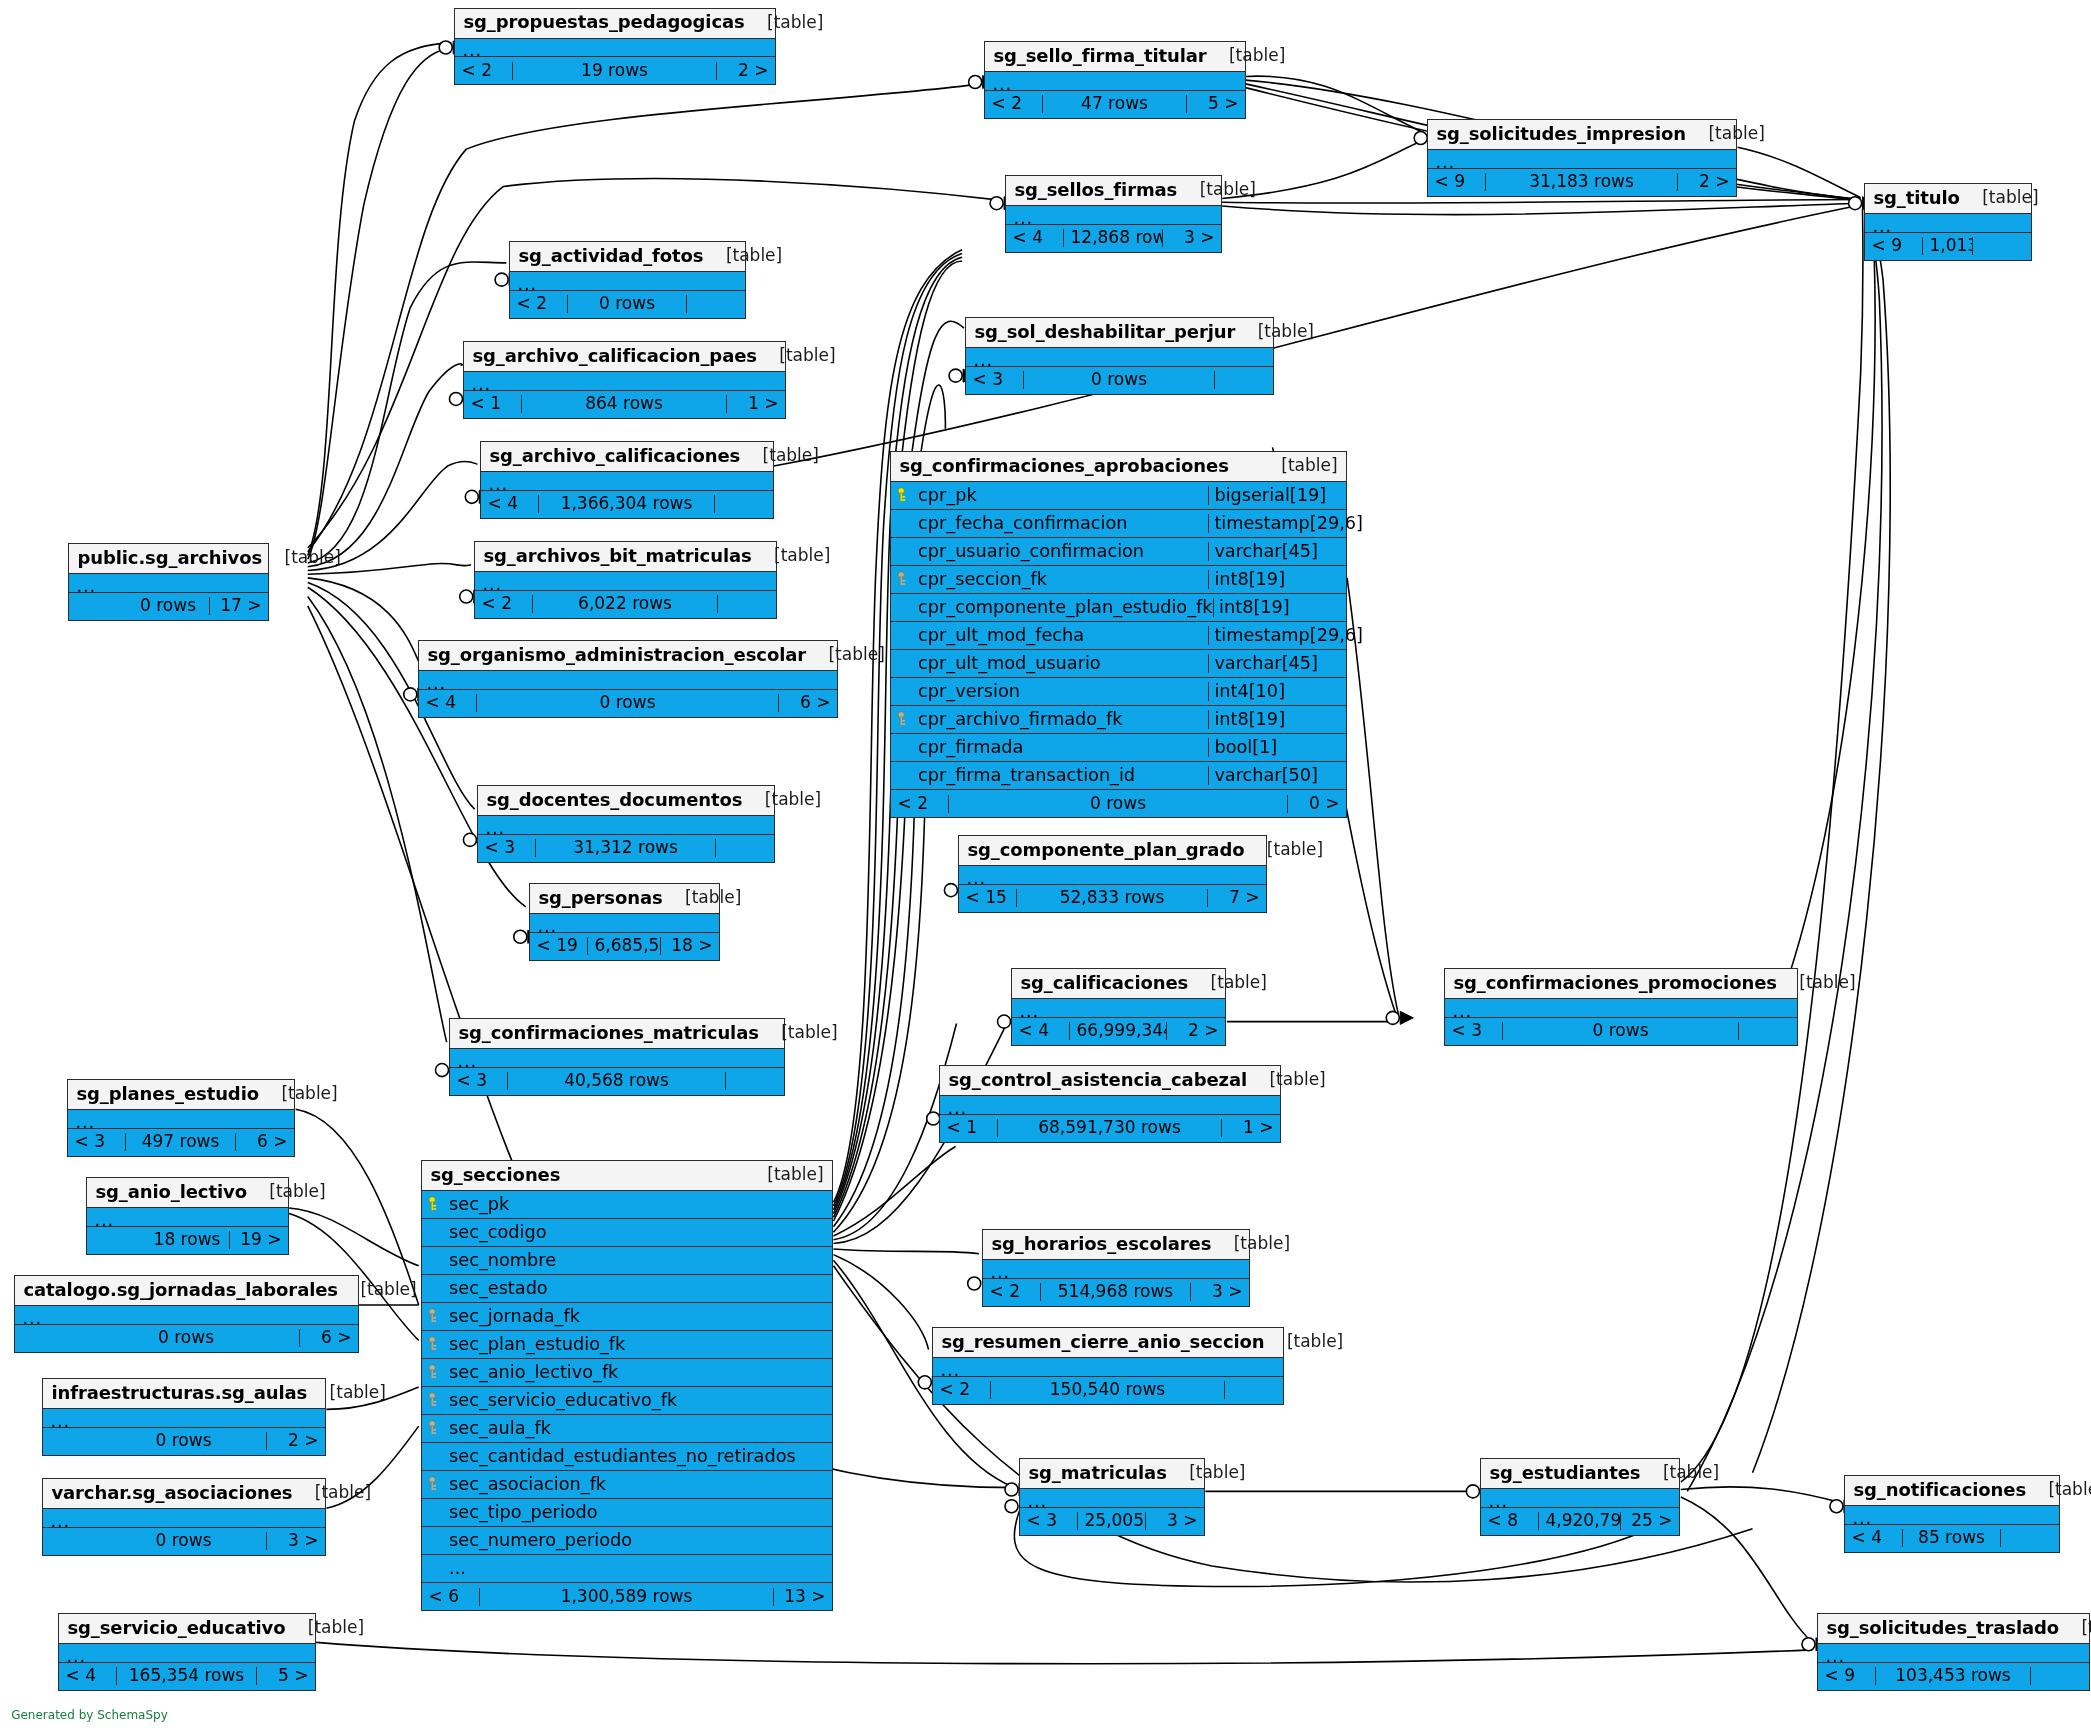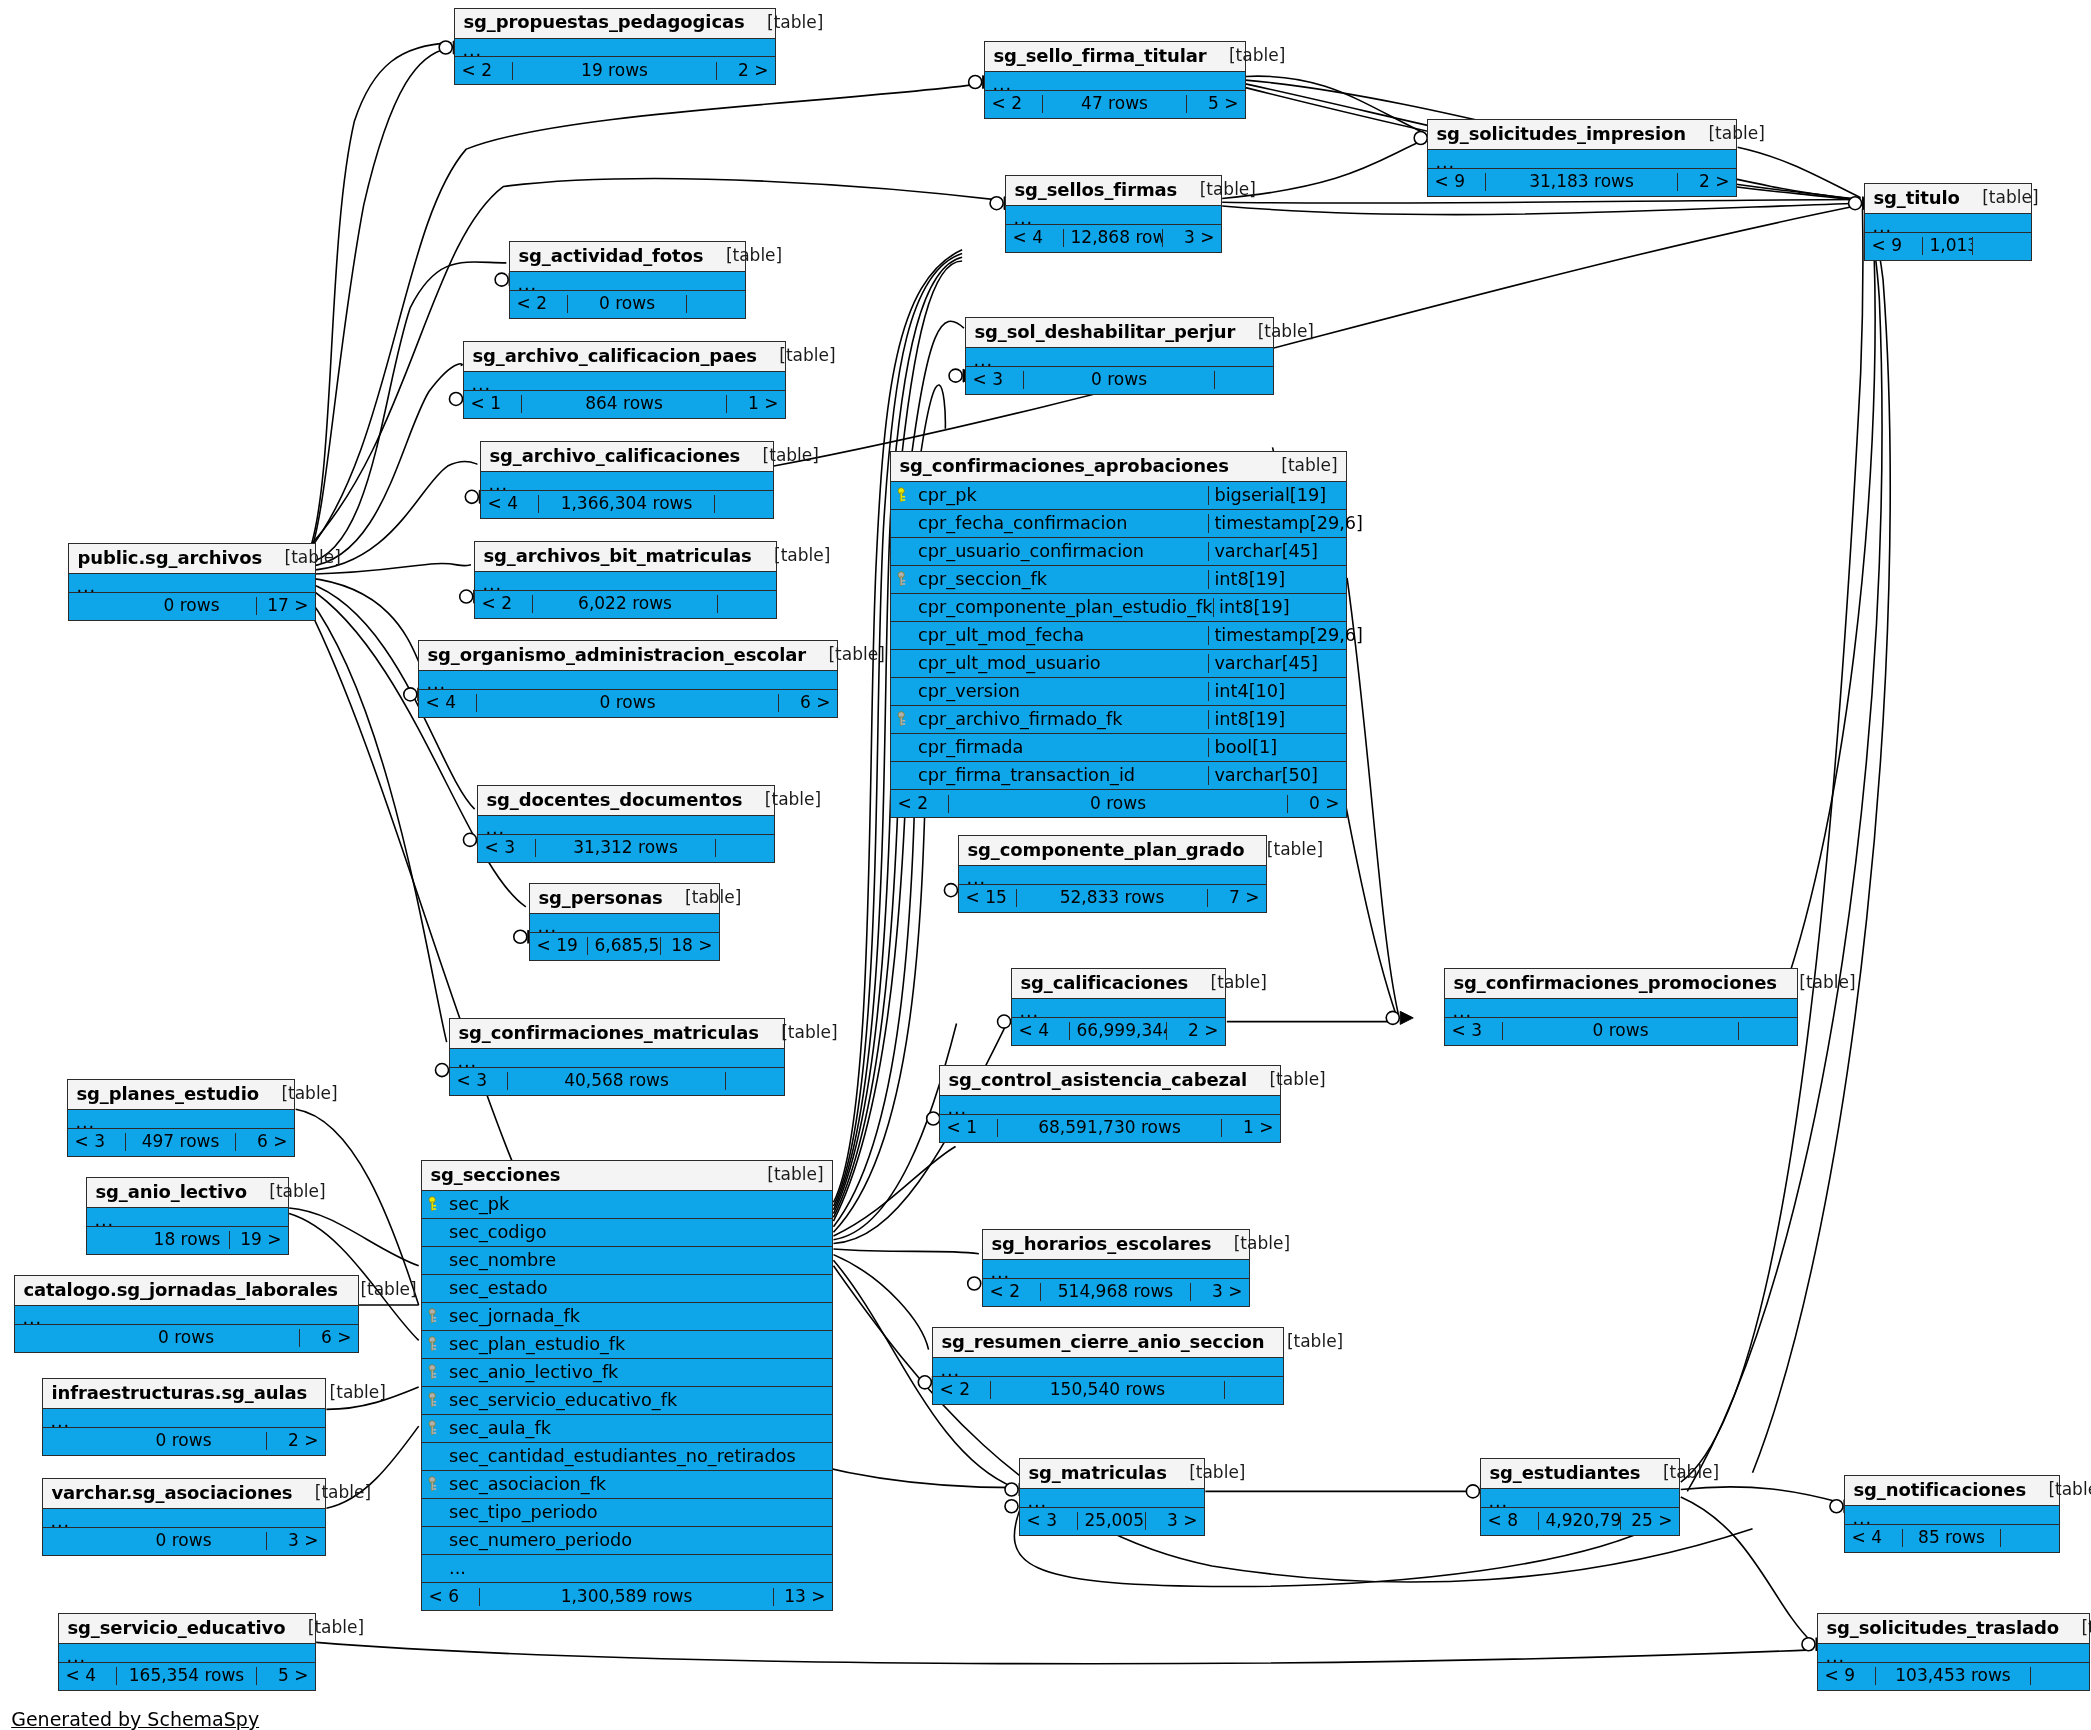--- a/index.html
+++ b/index.html
@@ -145,24 +145,23 @@
     display: inline-block;
     width: 15px;
     margin-right: 6.5px;
     flex: 0 0 auto;
   }
 
   .footer-note {
     position: absolute;
     left: 11.2px;
     top: 1708px;
-    font-size: 19px;
-    color: #000000;
+    font-size: 12px;
+    color: #15803d;
     white-space: nowrap;
-    text-decoration: underline;
   }
 </style>
 </head>
 <body>
 
 <div id="canvas">
 
   <svg id="edges" viewBox="0 0 2244 1856">
     <g>
 
@@ -393,21 +392,21 @@
           <span class="tname">sg_archivo_calificaciones</span>
           <span class="ttag">[table]</span>
         </div>
         <div class="ellipsis">...</div>
         <div class="foot">
           <div class="f-left" style="min-width:58px;">&lt; 4</div>
           <div class="f-mid">1,366,304 rows</div>
           <div class="f-right" style="min-width:58px;"></div>
         </div>
       </div>
-      <div class="node compact" style="left: 68px; top: 543px; width: 248px;">
+      <div class="node compact" style="left: 68px; top: 543px; width: 201px;">
         <div class="hdr">
           <span class="tname">public.sg_archivos</span>
           <span class="ttag">[table]</span>
         </div>
         <div class="ellipsis">...</div>
         <div class="foot">
           <div class="f-left" style="min-width:58px;"></div>
           <div class="f-mid">0 rows</div>
           <div class="f-right" style="min-width:58px;">17 &gt;</div>
         </div>

